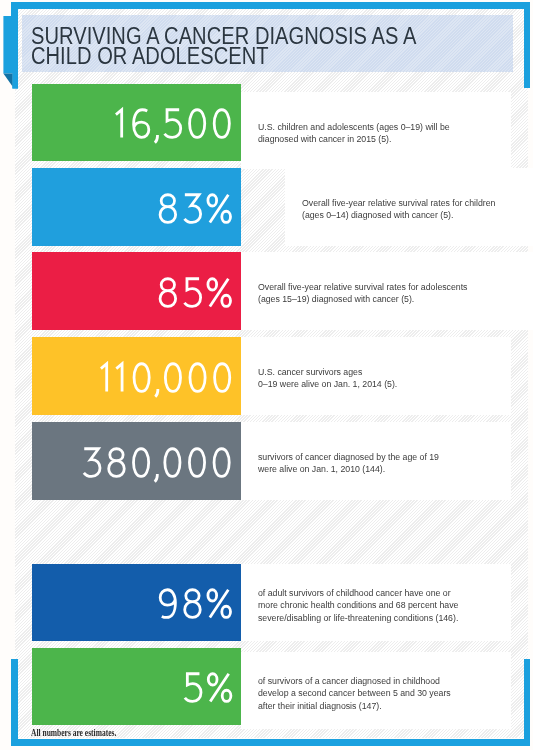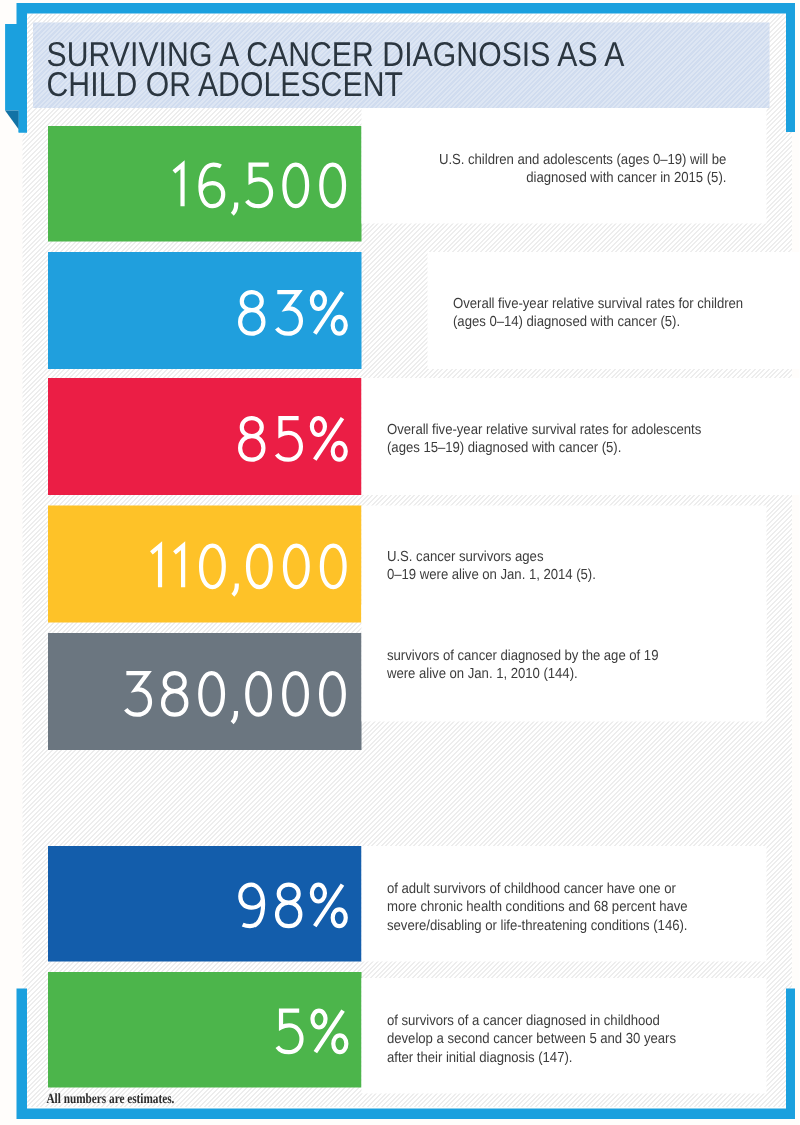--- a/index.html
+++ b/index.html
@@ -94,21 +94,21 @@
           <g fill="none" stroke="#ffffff" stroke-width="7.28" stroke-linecap="butt" stroke-linejoin="miter">
             <path d="M5 40.5 L20 28 L20 100" transform="translate(0,0)"></path>
             <path d="M46.5 31 C41.8 28.6 37.2 28 33.7 28 C20.2 28 11 41.4 11 66 C11 87.4 20.2 100 31.5 100 C42.5 100 50.5 91.4 50.5 79.7 C50.5 68 42.5 60.1 31.5 60.1 C21.7 60.1 14.2 65.6 11.7 73.8" transform="translate(40,0)"></path>
             <path d="M9 93.5 L9 97 C9 104.5 6.3 110 2.3 113.8" transform="translate(104,0)"></path>
             <path d="M48 28 L16.5 28 L16.5 57 C20.5 54.8 25.5 53.5 30.5 53.5 C43 53.5 52 64 52 77 C52 90.5 42.5 100 30 100 C21.5 100 14 96.5 10 90.5" transform="translate(121.4,0)"></path>
             <path d="M30.8 28 C43.1 28 50.5 44.3 50.5 64 C50.5 83.7 43.1 100 30.8 100 C18.5 100 11.1 83.7 11.1 64 C11.1 44.3 18.5 28 30.8 28 Z" transform="translate(185.4,0)"></path>
             <path d="M30.8 28 C43.1 28 50.5 44.3 50.5 64 C50.5 83.7 43.1 100 30.8 100 C18.5 100 11.1 83.7 11.1 64 C11.1 44.3 18.5 28 30.8 28 Z" transform="translate(249.4,0)"></path>
           </g>
         </svg>
       </div>
-      <div class="panel" style="top: 72px; height: 77px; text-align: right;">
+      <div class="panel" style="top: 92px; height: 77px;">
         <p style="top: 28.8px;">U.S. children and adolescents (ages 0–19) will be<br>diagnosed with cancer in 2015 (5).</p>
       </div>
       <div class="swatch" style="top: 168px; height: 78px; background: rgb(32, 159, 221);">
         <svg width="78.48" height="40" viewBox="0 0 204.00 103.98" aria-label="83%" style="top: 15.9284px;">
           <g fill="none" stroke="#ffffff" stroke-width="7.28" stroke-linecap="butt" stroke-linejoin="miter">
             <path d="M30.8 28 C40.6 28 48.1 34.8 48.1 43.6 C48.1 52.4 40.6 59 30.8 59 C21 59 13.5 52.4 13.5 43.6 C13.5 34.8 21 28 30.8 28 Z M30.8 59 C42.4 59 51 67.8 51 79.8 C51 91.8 42.4 100 30.8 100 C19.2 100 10.6 91.8 10.6 79.8 C10.6 67.8 19.2 59 30.8 59 Z" transform="translate(0,0)"></path>
             <path d="M11 28 L48 28 L27 56.5 C28.5 56.2 30 56 31.5 56 C43.5 56 52 65.5 52 78 C52 91 42.5 100 30 100 C21.5 100 14.5 96.5 10 90.5" transform="translate(64,0)"></path>
             <path d="M18.3 28 C24.5 28 29.6 34.5 29.6 42.6 C29.6 50.7 24.5 57.2 18.3 57.2 C12.1 57.2 7 50.7 7 42.6 C7 34.5 12.1 28 18.3 28 Z M54.4 70.8 C60.6 70.8 65.7 77.3 65.7 85.4 C65.7 93.5 60.6 100 54.4 100 C48.2 100 43.1 93.5 43.1 85.4 C43.1 77.3 48.2 70.8 54.4 70.8 Z M60 28 L12 100" transform="translate(128,0)"></path>
           </g>
         </svg>
@@ -150,21 +150,21 @@
             <path d="M11 28 L48 28 L27 56.5 C28.5 56.2 30 56 31.5 56 C43.5 56 52 65.5 52 78 C52 91 42.5 100 30 100 C21.5 100 14.5 96.5 10 90.5" transform="translate(0,0)"></path>
             <path d="M30.8 28 C40.6 28 48.1 34.8 48.1 43.6 C48.1 52.4 40.6 59 30.8 59 C21 59 13.5 52.4 13.5 43.6 C13.5 34.8 21 28 30.8 28 Z M30.8 59 C42.4 59 51 67.8 51 79.8 C51 91.8 42.4 100 30.8 100 C19.2 100 10.6 91.8 10.6 79.8 C10.6 67.8 19.2 59 30.8 59 Z" transform="translate(64,0)"></path>
             <path d="M30.8 28 C43.1 28 50.5 44.3 50.5 64 C50.5 83.7 43.1 100 30.8 100 C18.5 100 11.1 83.7 11.1 64 C11.1 44.3 18.5 28 30.8 28 Z" transform="translate(128,0)"></path>
             <path d="M9 93.5 L9 97 C9 104.5 6.3 110 2.3 113.8" transform="translate(192,0)"></path>
             <path d="M30.8 28 C43.1 28 50.5 44.3 50.5 64 C50.5 83.7 43.1 100 30.8 100 C18.5 100 11.1 83.7 11.1 64 C11.1 44.3 18.5 28 30.8 28 Z" transform="translate(209.4,0)"></path>
             <path d="M30.8 28 C43.1 28 50.5 44.3 50.5 64 C50.5 83.7 43.1 100 30.8 100 C18.5 100 11.1 83.7 11.1 64 C11.1 44.3 18.5 28 30.8 28 Z" transform="translate(273.4,0)"></path>
             <path d="M30.8 28 C43.1 28 50.5 44.3 50.5 64 C50.5 83.7 43.1 100 30.8 100 C18.5 100 11.1 83.7 11.1 64 C11.1 44.3 18.5 28 30.8 28 Z" transform="translate(337.4,0)"></path>
           </g>
         </svg>
       </div>
-      <div class="panel" style="top: 403px; height: 78px;">
+      <div class="panel" style="top: 422px; height: 78px;">
         <p style="top: 28.8px;">survivors of cancer diagnosed by the age of 19<br>were alive on Jan. 1, 2010 (144).</p>
       </div>
       <div class="swatch" style="top: 564px; height: 77px; background: rgb(19, 93, 171);">
         <svg width="78.48" height="40" viewBox="0 0 204.00 103.98" aria-label="98%" style="top: 15.4284px;">
           <g fill="none" stroke="#ffffff" stroke-width="7.28" stroke-linecap="butt" stroke-linejoin="miter">
             <path d="M15 97.3 C19.6 99.4 24.2 100 27.7 100 C41.2 100 50.4 86.6 50.4 62 C50.4 40.6 41.2 28 29.9 28 C18.9 28 10.9 36.6 10.9 48.3 C10.9 60 18.9 67.9 29.9 67.9 C39.7 67.9 47.2 62.4 49.7 54.2" transform="translate(0,0)"></path>
             <path d="M30.8 28 C40.6 28 48.1 34.8 48.1 43.6 C48.1 52.4 40.6 59 30.8 59 C21 59 13.5 52.4 13.5 43.6 C13.5 34.8 21 28 30.8 28 Z M30.8 59 C42.4 59 51 67.8 51 79.8 C51 91.8 42.4 100 30.8 100 C19.2 100 10.6 91.8 10.6 79.8 C10.6 67.8 19.2 59 30.8 59 Z" transform="translate(64,0)"></path>
             <path d="M18.3 28 C24.5 28 29.6 34.5 29.6 42.6 C29.6 50.7 24.5 57.2 18.3 57.2 C12.1 57.2 7 50.7 7 42.6 C7 34.5 12.1 28 18.3 28 Z M54.4 70.8 C60.6 70.8 65.7 77.3 65.7 85.4 C65.7 93.5 60.6 100 54.4 100 C48.2 100 43.1 93.5 43.1 85.4 C43.1 77.3 48.2 70.8 54.4 70.8 Z M60 28 L12 100" transform="translate(128,0)"></path>
           </g>
         </svg>

